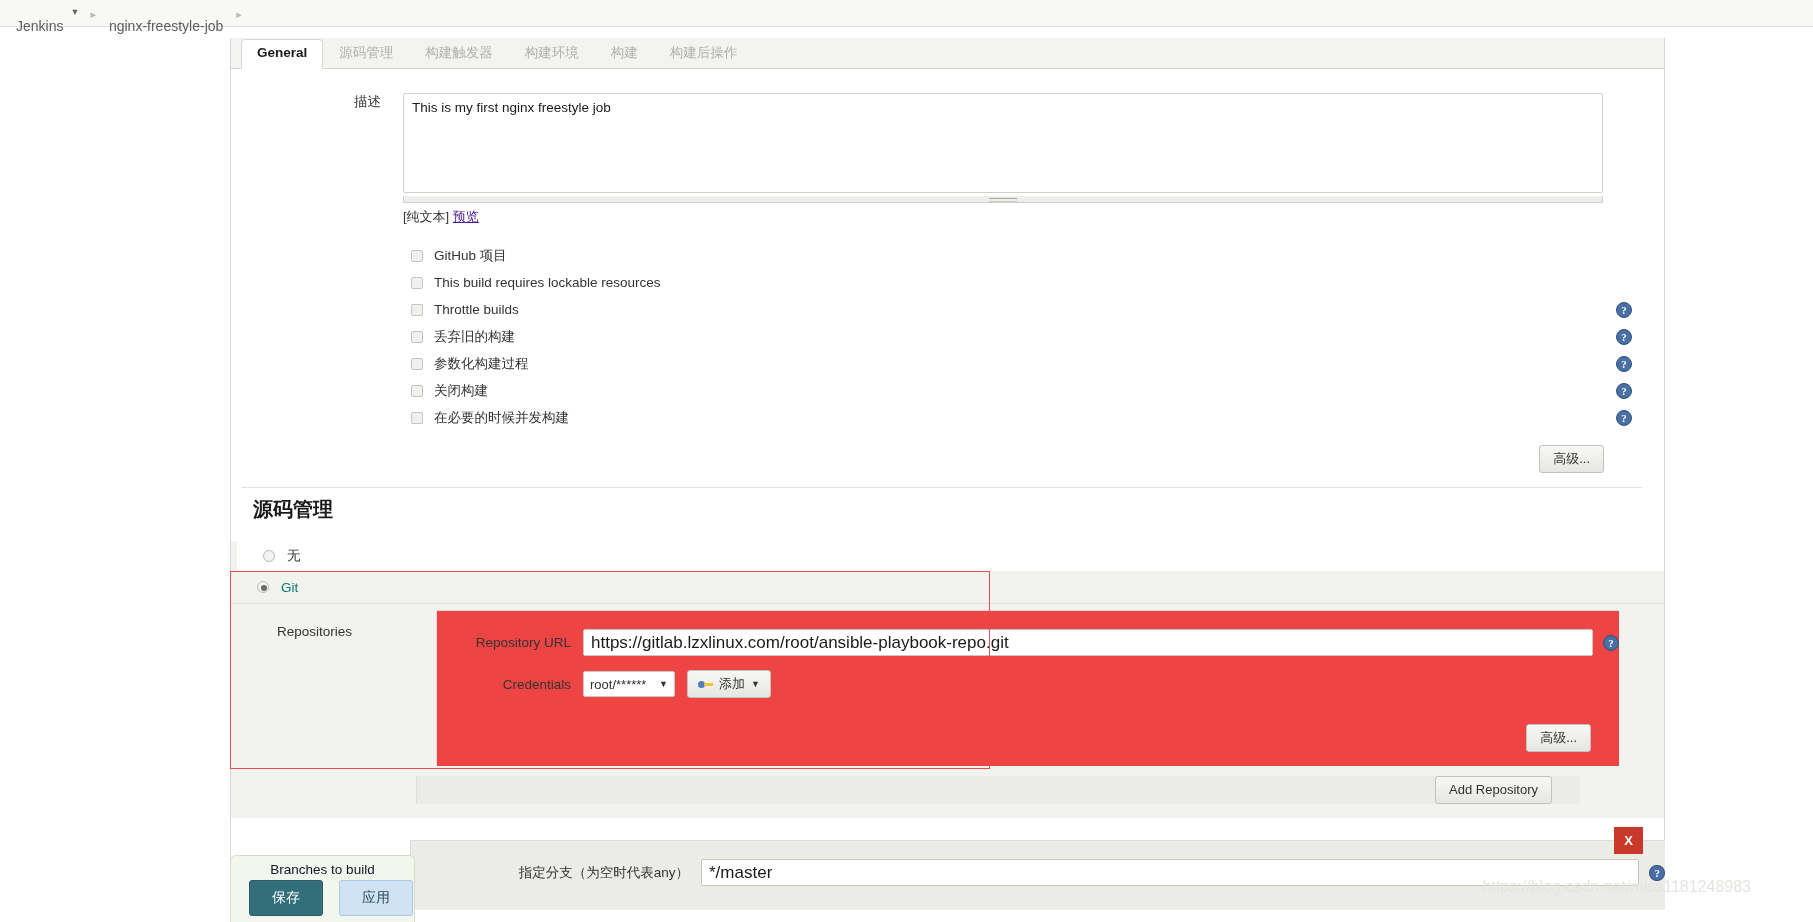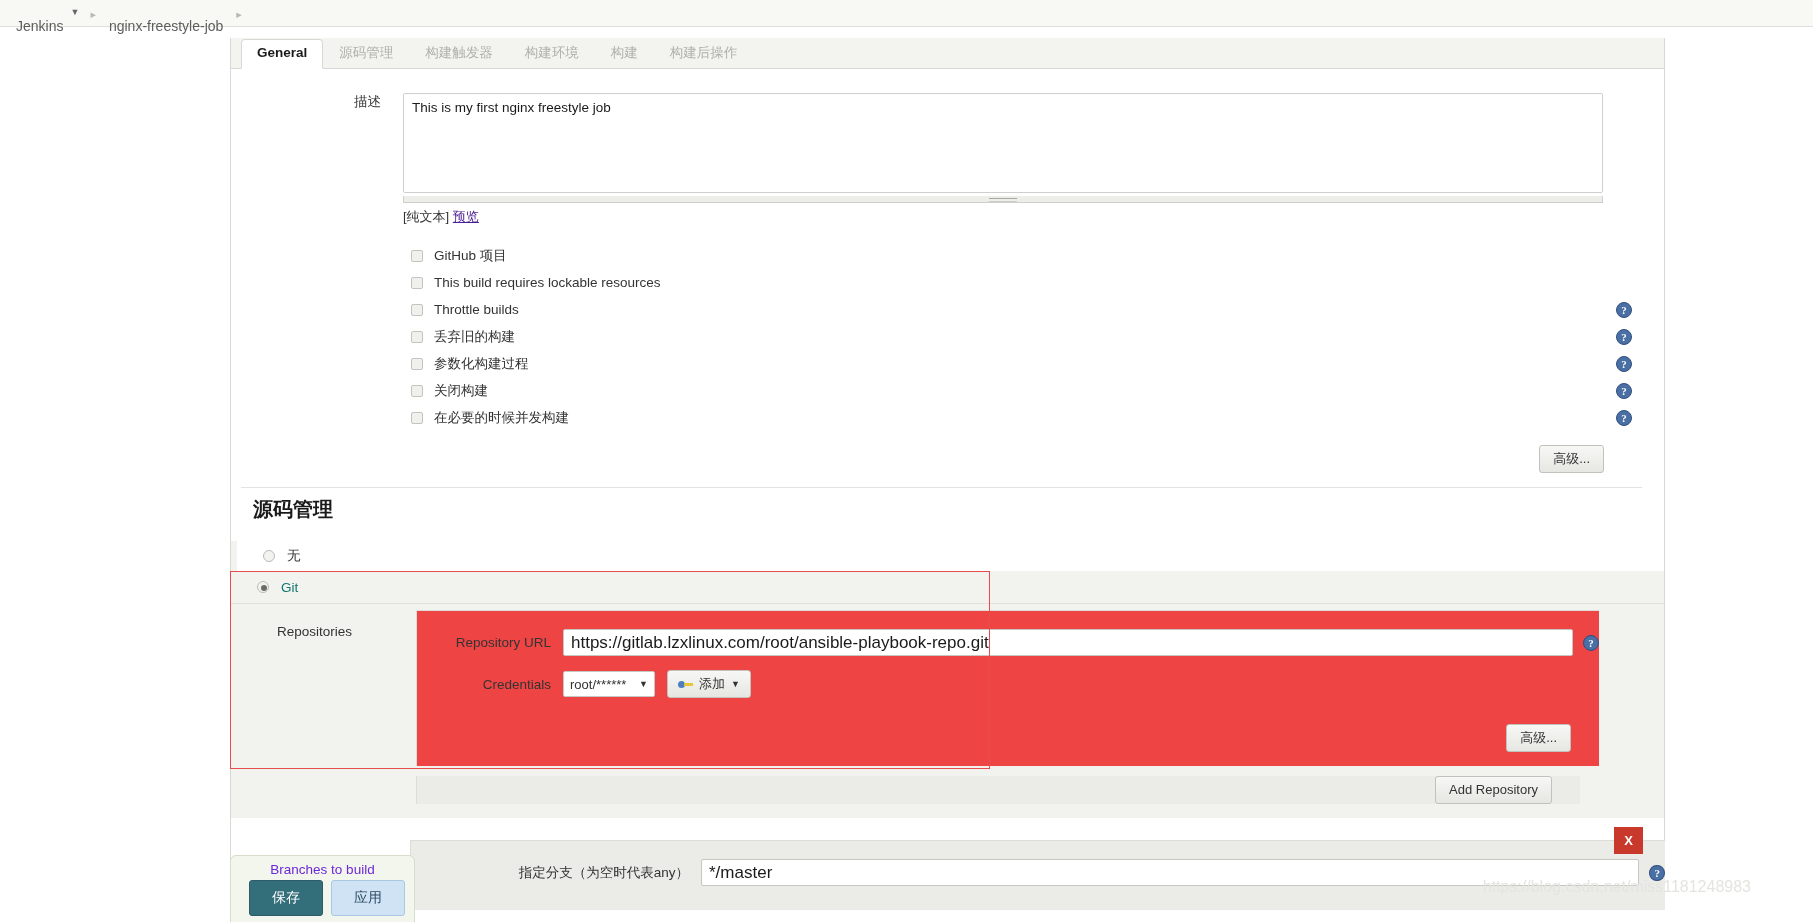--- a/index.html
+++ b/index.html
@@ -236,20 +236,21 @@
     border: 1px solid #e94c4c;
     pointer-events: none;
     z-index: 30;
   }
 
   
   #git-block {
     display: flex;
     background: #f2f2ef;
     border-top: 1px solid #e0e0dc;
+    gap: 20px;
   }
   #repositories-label {
     width: 185px;
     min-width: 185px;
     padding: 20px 0 0 46px;
     font-size: 13.5px;
     color: #333;
     background: #f2f2ef;
   }
   #repo-inner {
@@ -338,27 +339,27 @@
     top: 855px;
     width: 185px;
     background: #f2f6ec;
     border: 1px solid #d6ddcb;
     border-radius: 6px 6px 0 0;
     padding: 6px 0 12px 0;
     z-index: 40;
   }
   #branches-ghost {
     text-align: center;
-    color: #6d28d9;
+    color: #0f172a;
     font-size: 13.5px;
     padding-bottom: 3px;
   }
   #save-buttons {
     display: flex;
-    gap: 8px;
+    gap: 16px;
     padding-left: 18px;
   }
   #save-button {
     background: #336e7b;
     color: #fff;
     border: 1px solid #2b5c67;
     border-radius: 3px;
     font-size: 14px;
     padding: 8px 22px;
     cursor: pointer;

